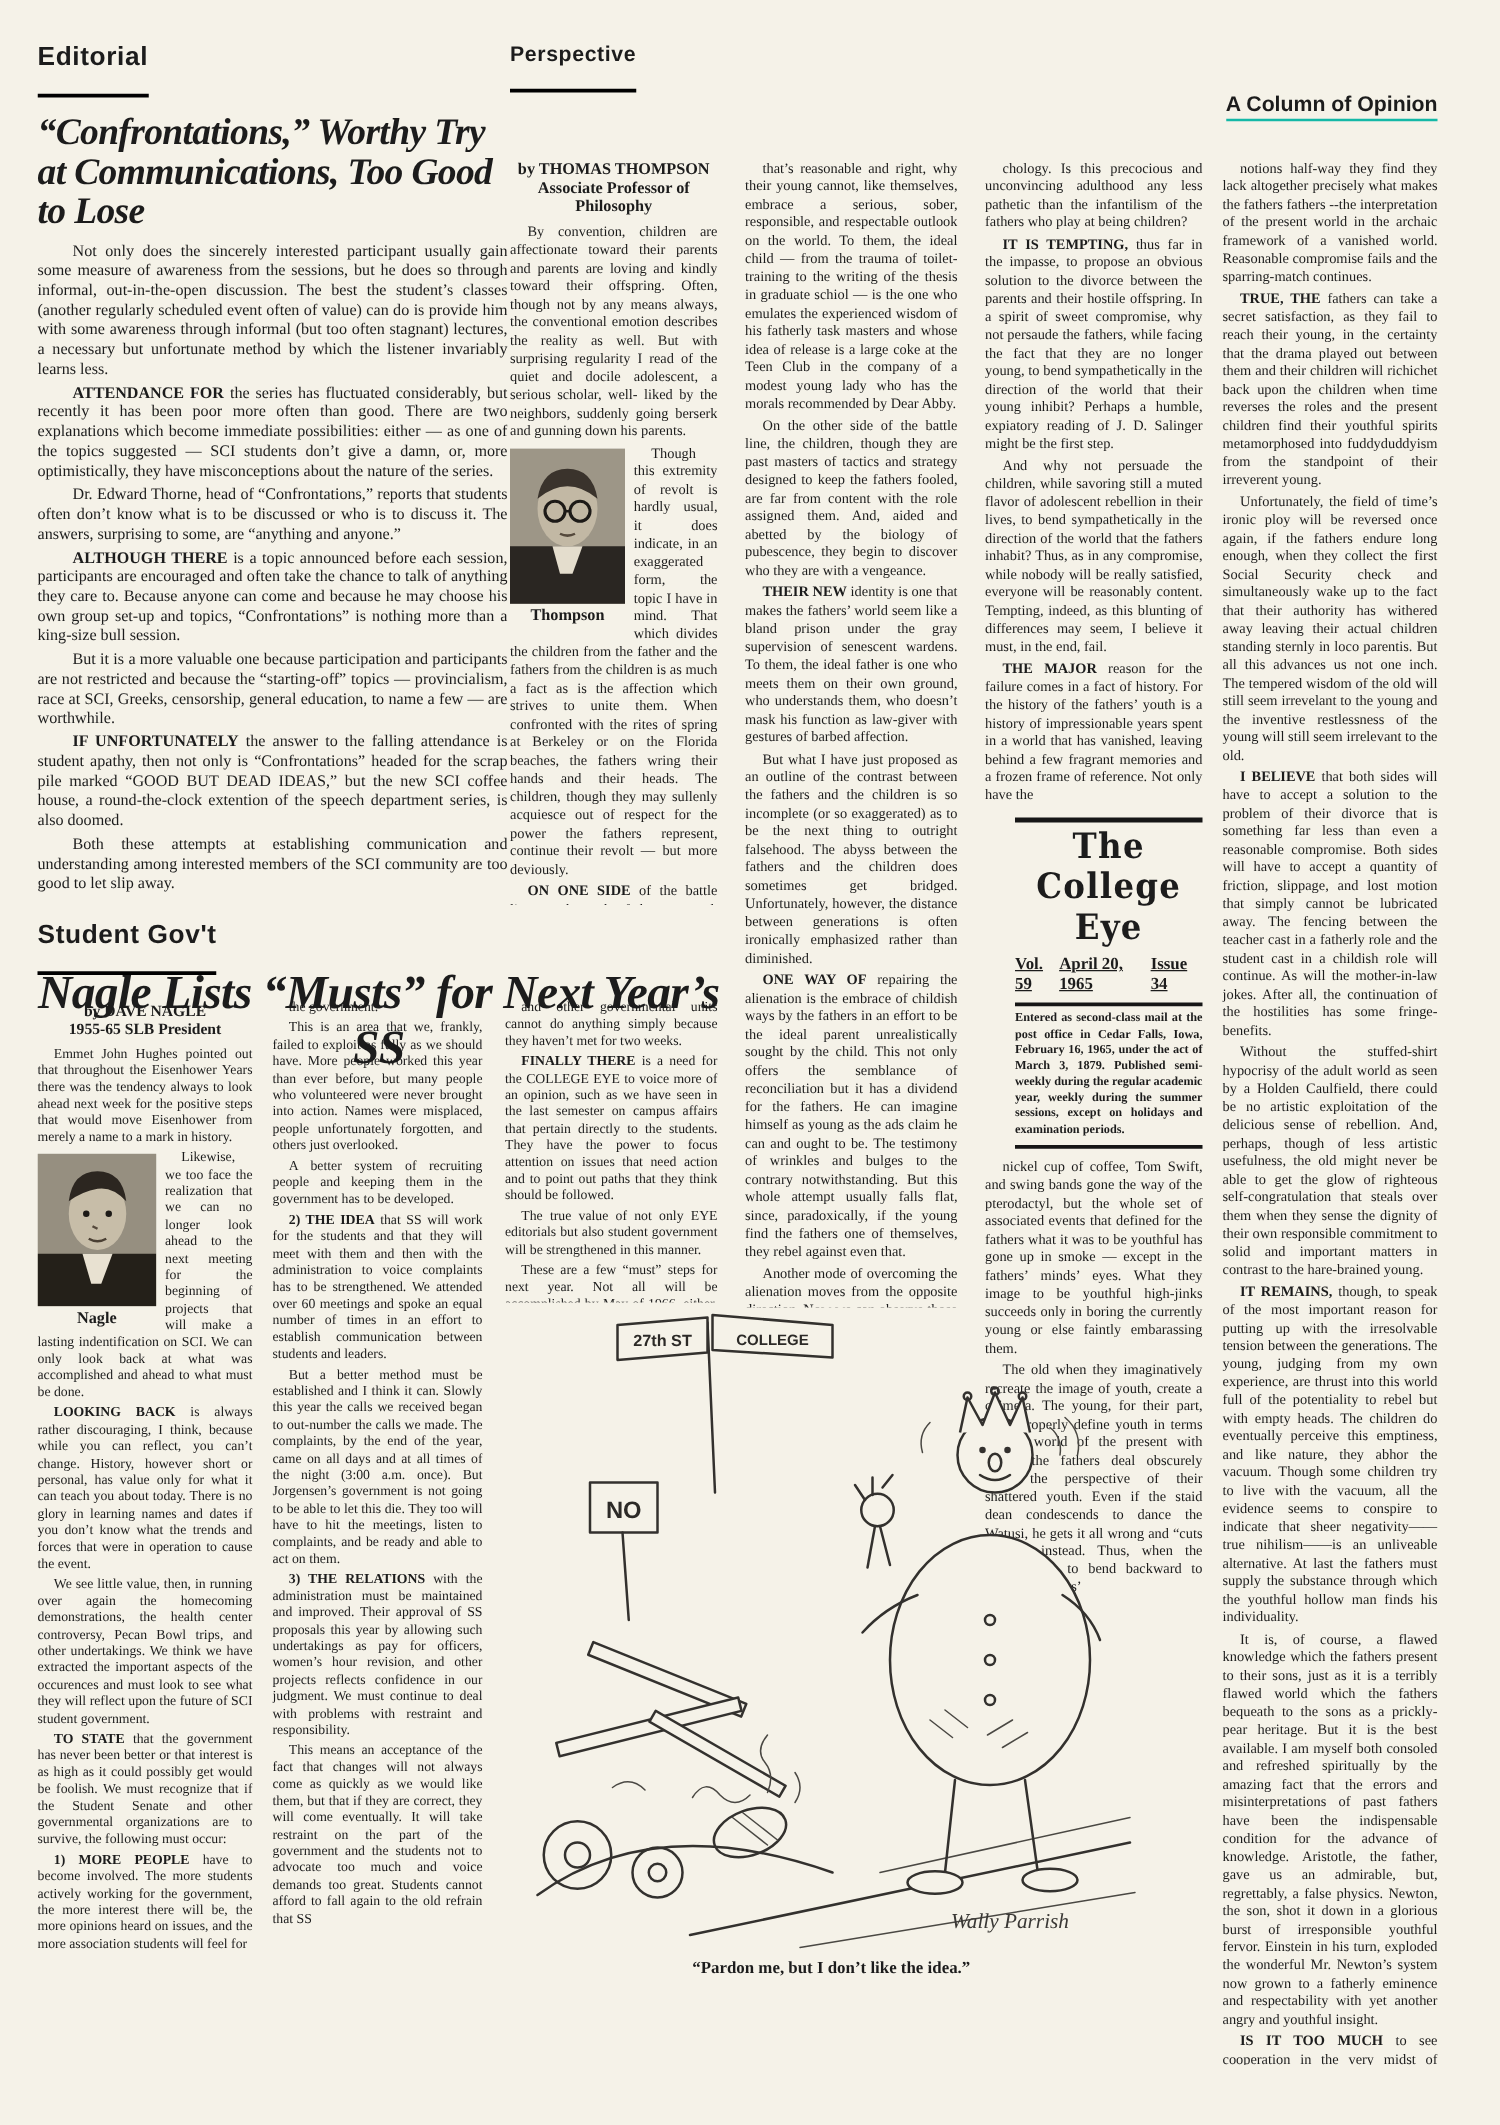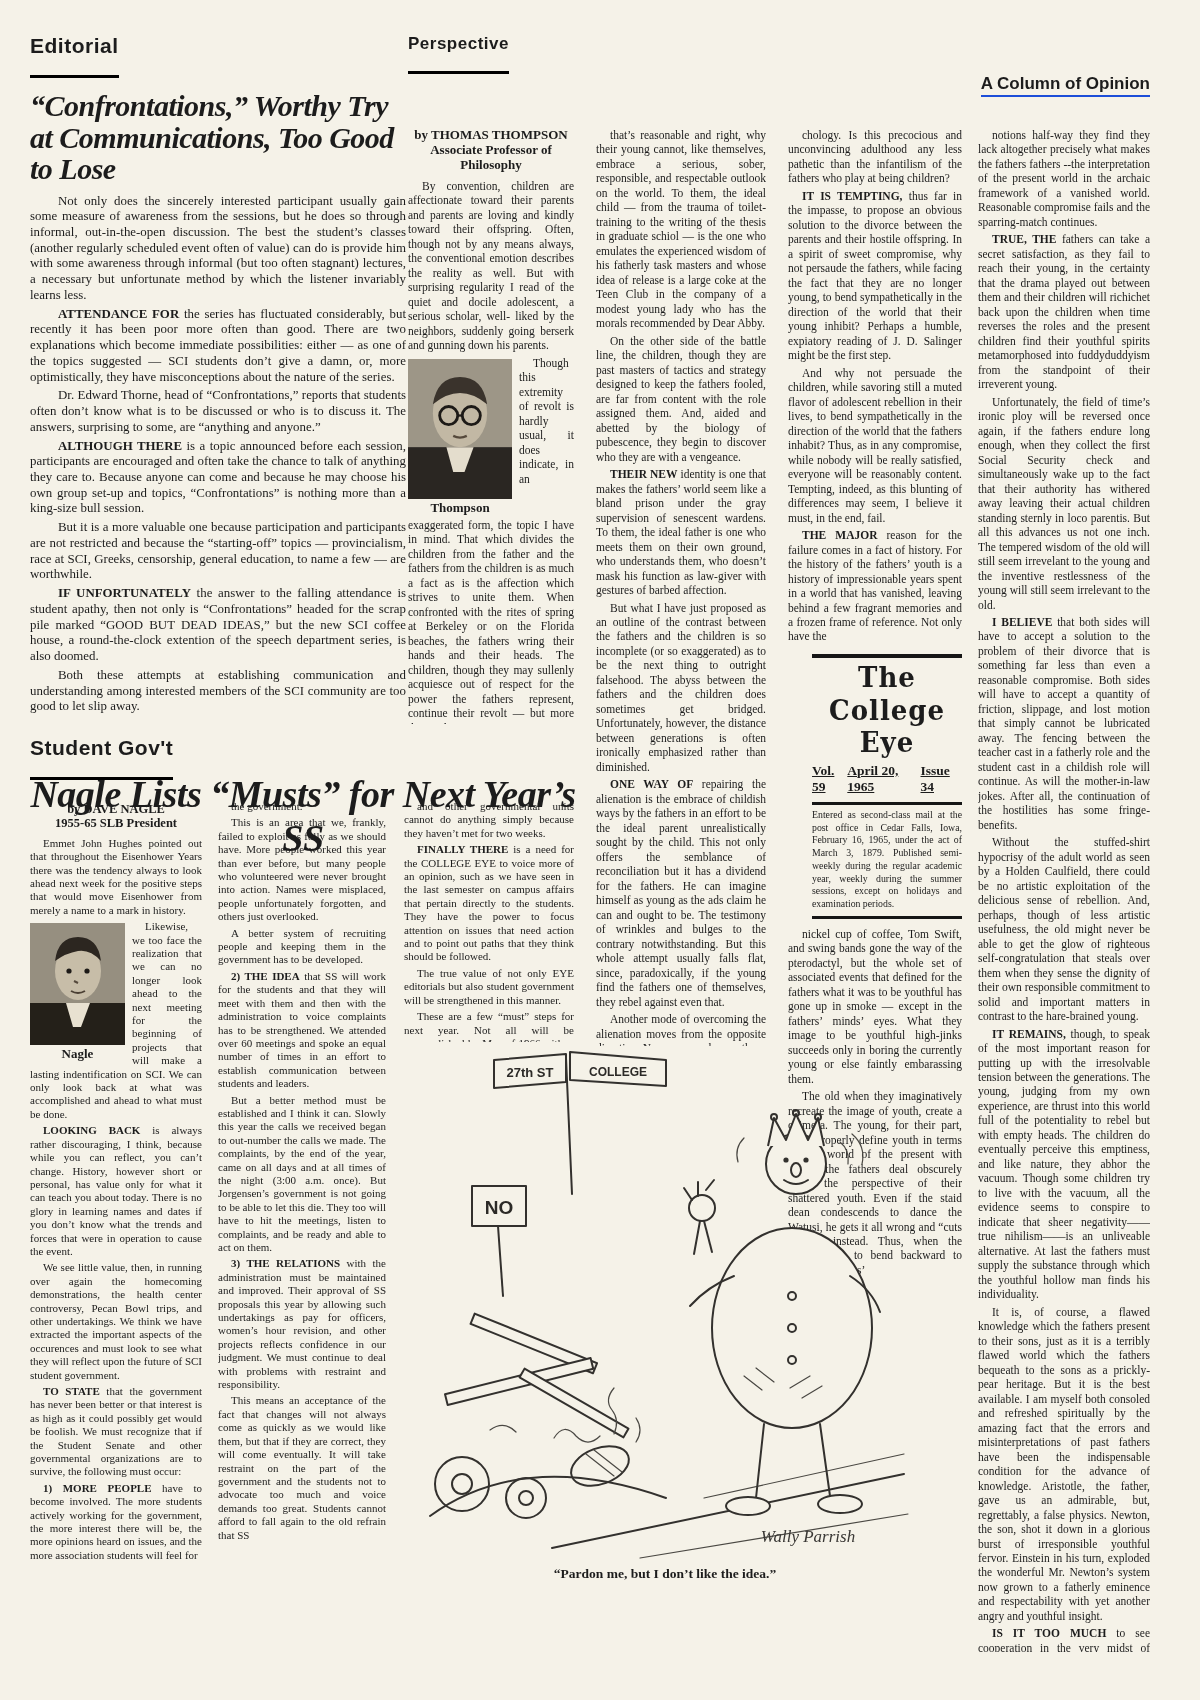--- a/index.html
+++ b/index.html
@@ -22,40 +22,40 @@
   #editorial{position:absolute;left:30px;top:34px;width:376px;height:690px;overflow:hidden;}
   #editorial .kicker{font-size:21px;}
   #editorial .headline{font-size:30px;line-height:1.05;margin:12px 0 9px;}
   #editorial .para{font-size:12.9px;line-height:1.22;text-indent:28px;}
   
   #p-head{position:absolute;left:408px;top:34px;width:742px;}
   #p-head .kicker{font-size:17px;}
   #p-head .headline{font-size:33px;line-height:1.05;margin:8px 0 2px;white-space:nowrap;}
   #p-subhead-row{text-align:right;}
   #p-subhead{display:inline-block;font-family:"Liberation Sans",sans-serif;
-    font-weight:bold;font-size:17px;border-bottom:2px solid #1d4ed8;padding-bottom:1px;}
+    font-weight:bold;font-size:17px;border-bottom:2px solid #14b8a6;padding-bottom:1px;}
   
   .pcol{position:absolute;top:128px;}
   #pcol1{left:408px;width:166px;height:596px;overflow:hidden;}
   #pcol2{left:596px;width:170px;height:918px;overflow:hidden;}
   #pcol3{left:788px;width:174px;}
   #pcol4{left:978px;width:172px;height:1524px;overflow:hidden;}
   .news .para{font-size:11.5px;line-height:1.26;text-indent:14px;}
   .pcol .byline{font-size:13px;}
   
-  .photo-wrap{float:left;width:104px;margin:3px 7px 2px 0;}
+  .photo-wrap{float:left;width:92px;margin:3px 7px 2px 0;}
   .photo-wrap svg{display:block;width:100%;height:auto;background:#b9b2a3;}
   .photo-cap{text-align:center;font-weight:bold;font-size:13px;margin-top:1px;}
   
   #masthead{margin-top:10px;border-top:4px solid #161616;padding-top:7px;margin-left:24px;}
   #mast-title{font-family:"DejaVu Serif",serif;font-weight:bold;font-size:26px;
     text-align:center;letter-spacing:1px;transform:scaleY(1.08);}
   #mast-vol{display:flex;justify-content:space-between;font-weight:bold;font-size:13.5px;
     margin:8px 0 0;border-bottom:3px solid #161616;padding-bottom:7px;text-decoration:underline;}
-  #mast-fine{font-size:9.8px;font-weight:normal;line-height:1.3;text-align:justify;
+  #mast-fine{font-size:9.8px;font-weight:bold;line-height:1.3;text-align:justify;
     border-bottom:3px solid #161616;padding:4px 0 5px;margin-bottom:8px;}
   
   #sg-kicker{position:absolute;left:30px;top:736px;font-size:21px;}
   #sg-headline{position:absolute;left:30px;top:772px;width:546px;text-align:center;font-size:38px;}
   .ncol{position:absolute;}
   #ncol1{left:30px;top:802px;width:172px;height:850px;overflow:hidden;}
   #ncol2{left:218px;top:800px;width:168px;height:852px;overflow:hidden;}
   #ncol3{left:404px;top:800px;width:170px;height:242px;overflow:hidden;}
   .sg-news .para{font-size:11px;line-height:1.22;text-indent:13px;}
   #ncol1 .byline{font-size:12.5px;}

